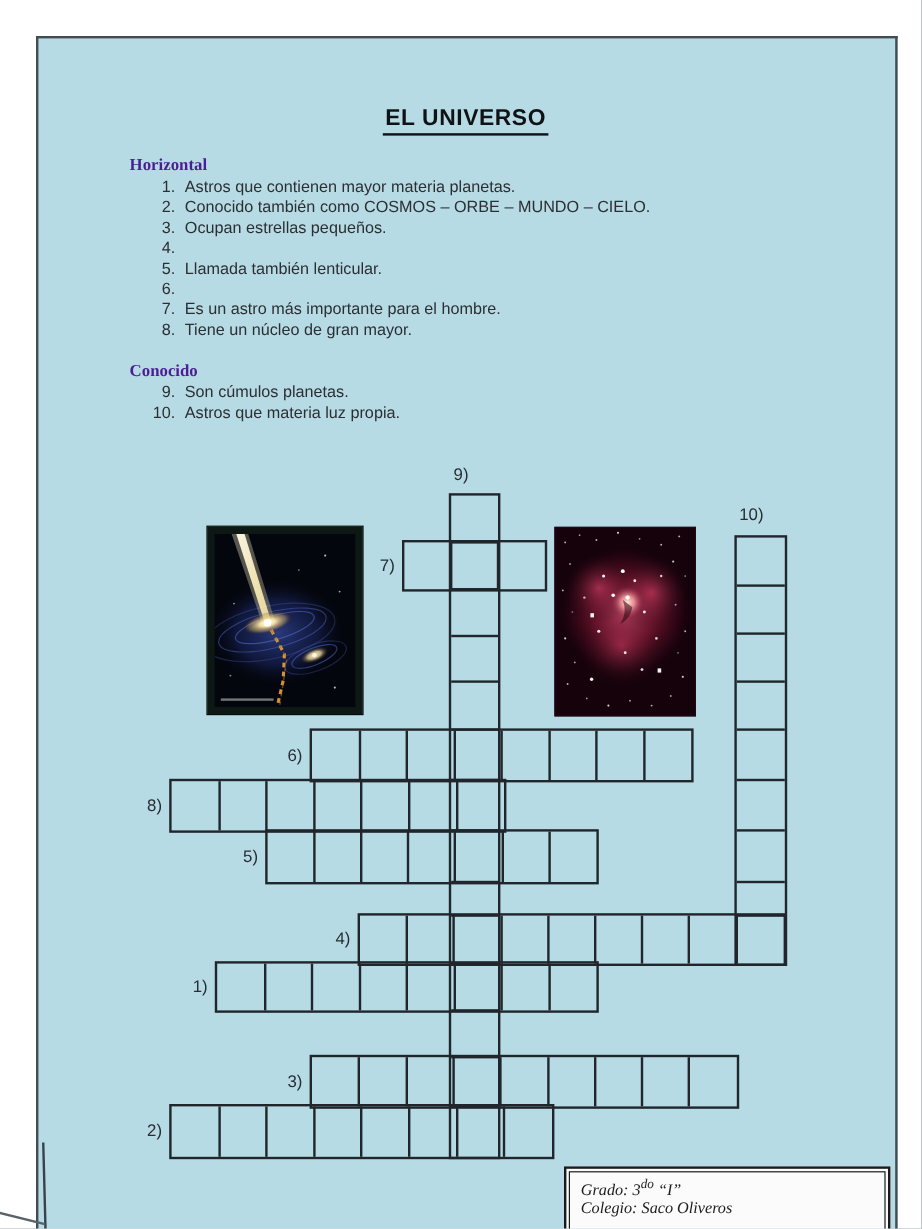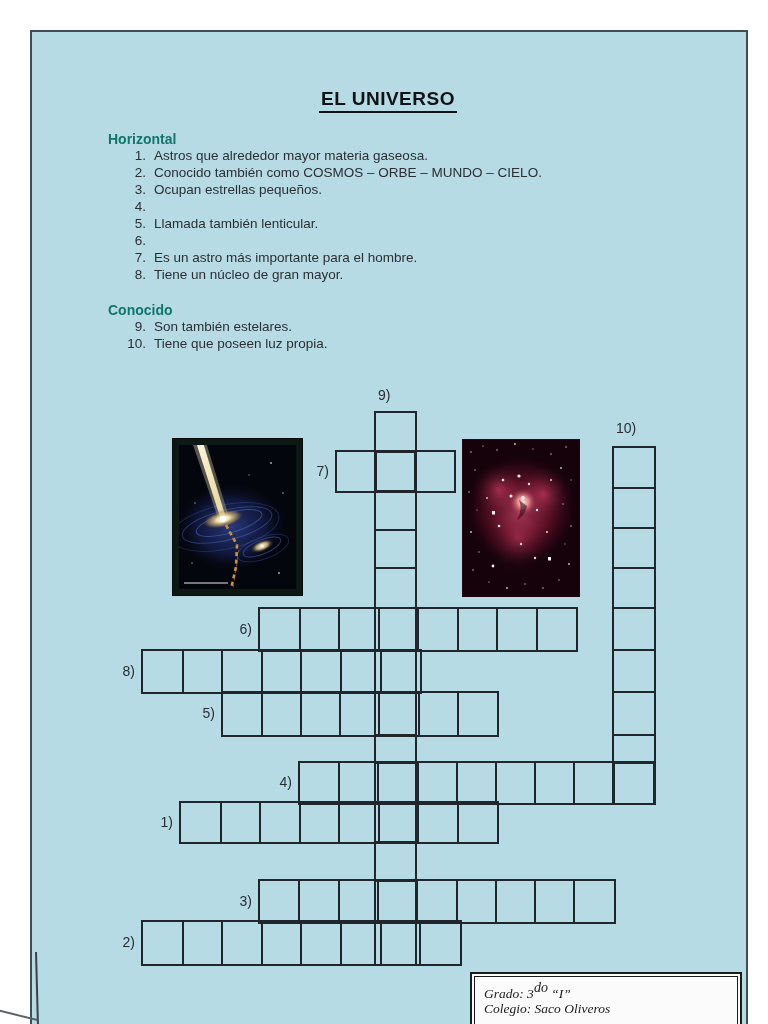--- a/index.html
+++ b/index.html
@@ -5,61 +5,61 @@
   :root { --line:#20262b; --ink:#23282c; --blue:#b7dbe5; }
   * { margin:0; padding:0; box-sizing:content-box; }
   body { background:#888; font-family:"Liberation Sans", sans-serif; }
   .canvas { position:relative; width:768px; height:1024px; background:#ffffff; overflow:hidden; margin:0 auto; }
   .page { position:absolute; left:30px; top:30px; width:714px; height:1000px;
           background:var(--blue); border:2px solid #424c52; border-bottom:none; }
   .title-wrap { position:absolute; left:30px; top:88px; width:716px; text-align:center; }
   .title { display:inline-block; font-size:19px; font-weight:bold; letter-spacing:.5px;
            color:#101315; border-bottom:2.5px solid #101315; padding:0 2px 1px 2px; }
   .clues { position:absolute; left:108px; top:131px; width:560px; color:#2b2f33; }
-  .clues h2 { font-size:14px; font-weight:bold; color:#0f766e; }
+  .clues h2 { font-size:14px; font-weight:bold; color:#4c1d95;font-family:Liberation Serif, serif; }
   .clue-row { display:flex; line-height:17px; font-size:13.5px; }
   .clue-row .num { width:38px; text-align:right; padding-right:8px; flex:none; }
   #v-head { margin-top:19px; }
   .cw-label { position:absolute; font-size:14px; color:#272d33; white-space:nowrap; }
   .cw-entry { position:absolute; border:2px solid var(--line); box-sizing:border-box; }
   .sep-v { position:absolute; top:0; bottom:0; width:2px; background:var(--line); }
   .sep-h { position:absolute; left:0; right:0; height:2px; background:var(--line); }
   .photo { position:absolute; overflow:hidden; }
   .photo svg { display:block; }
   #photo-left { left:173px; top:439px; width:117px; height:144px;
                 border:6px solid #0d1713; outline:1px solid #060a08; background:#04060e; }
   #photo-right { left:462px; top:439px; width:116px; height:156px;
                  border:1px solid #230713; background:#16020a; }
   .name-box { position:absolute; left:470px; top:972px; width:268px; height:80px;
               background:#fbfbfb; border:2.5px solid #1b1b1b; }
   .name-box-inner { margin:2px; height:100%; border:1px solid #1b1b1b;
               padding:3px 9px 0 9px; font-family:"Liberation Serif", serif; font-style:italic;
               font-size:13.5px; line-height:15.8px; color:#1b1b1b; }
-  .name-box-inner sup { font-size:14px; }
+  .name-box-inner sup { font-size:11px; }
   .scan-line-1 { position:absolute; left:36px; top:952px; width:2px; height:74px;
                  background:#39424a; transform:rotate(-1.5deg); }
   .scan-line-2 { position:absolute; left:-4px; top:1014px; width:42px; height:2px;
                  background:#5a6268; transform:rotate(14deg); }
 </style>
 </head>
 <body>
 
 <div class="canvas">
   <div class="page"></div>
 
   <div class="title-wrap">
     <span class="title">EL UNIVERSO</span>
   </div>
 
   <div class="clues">
     <h2>Horizontal</h2>
     <div id="h-list">
         <div class="clue-row">
           <span class="num">1.</span>
-          <span>Astros que alrededor mayor materia gaseosa.</span>
+          <span>Astros que contienen mayor materia planetas.</span>
         </div>
         <div class="clue-row">
           <span class="num">2.</span>
           <span>Conocido también como COSMOS – ORBE – MUNDO – CIELO.</span>
         </div>
         <div class="clue-row">
           <span class="num">3.</span>
           <span>Ocupan estrellas pequeños.</span>
         </div>
         <div class="clue-row">
@@ -78,25 +78,25 @@
         </div>
         <div class="clue-row">
           <span class="num">8.</span>
           <span>Tiene un núcleo de gran mayor.</span>
         </div>
       </div>
     <h2 id="v-head">Conocido</h2>
     <div id="v-list">
         <div class="clue-row">
           <span class="num">9.</span>
-          <span>Son también estelares.</span>
+          <span>Son cúmulos planetas.</span>
         </div>
         <div class="clue-row">
           <span class="num">10.</span>
-          <span>Tiene que poseen luz propia.</span>
+          <span>Astros que materia luz propia.</span>
         </div>
       </div>
   </div>
 
   <div class="photo" id="photo-left">
     <svg width="117" height="144" viewBox="0 0 117 144">
       <defs>
         <radialGradient id="blueglow" cx="50%" cy="50%" r="50%">
           <stop offset="0%" stop-color="#4a66d8" stop-opacity="0.55"></stop>
           <stop offset="60%" stop-color="#2a3fa0" stop-opacity="0.3"></stop>

